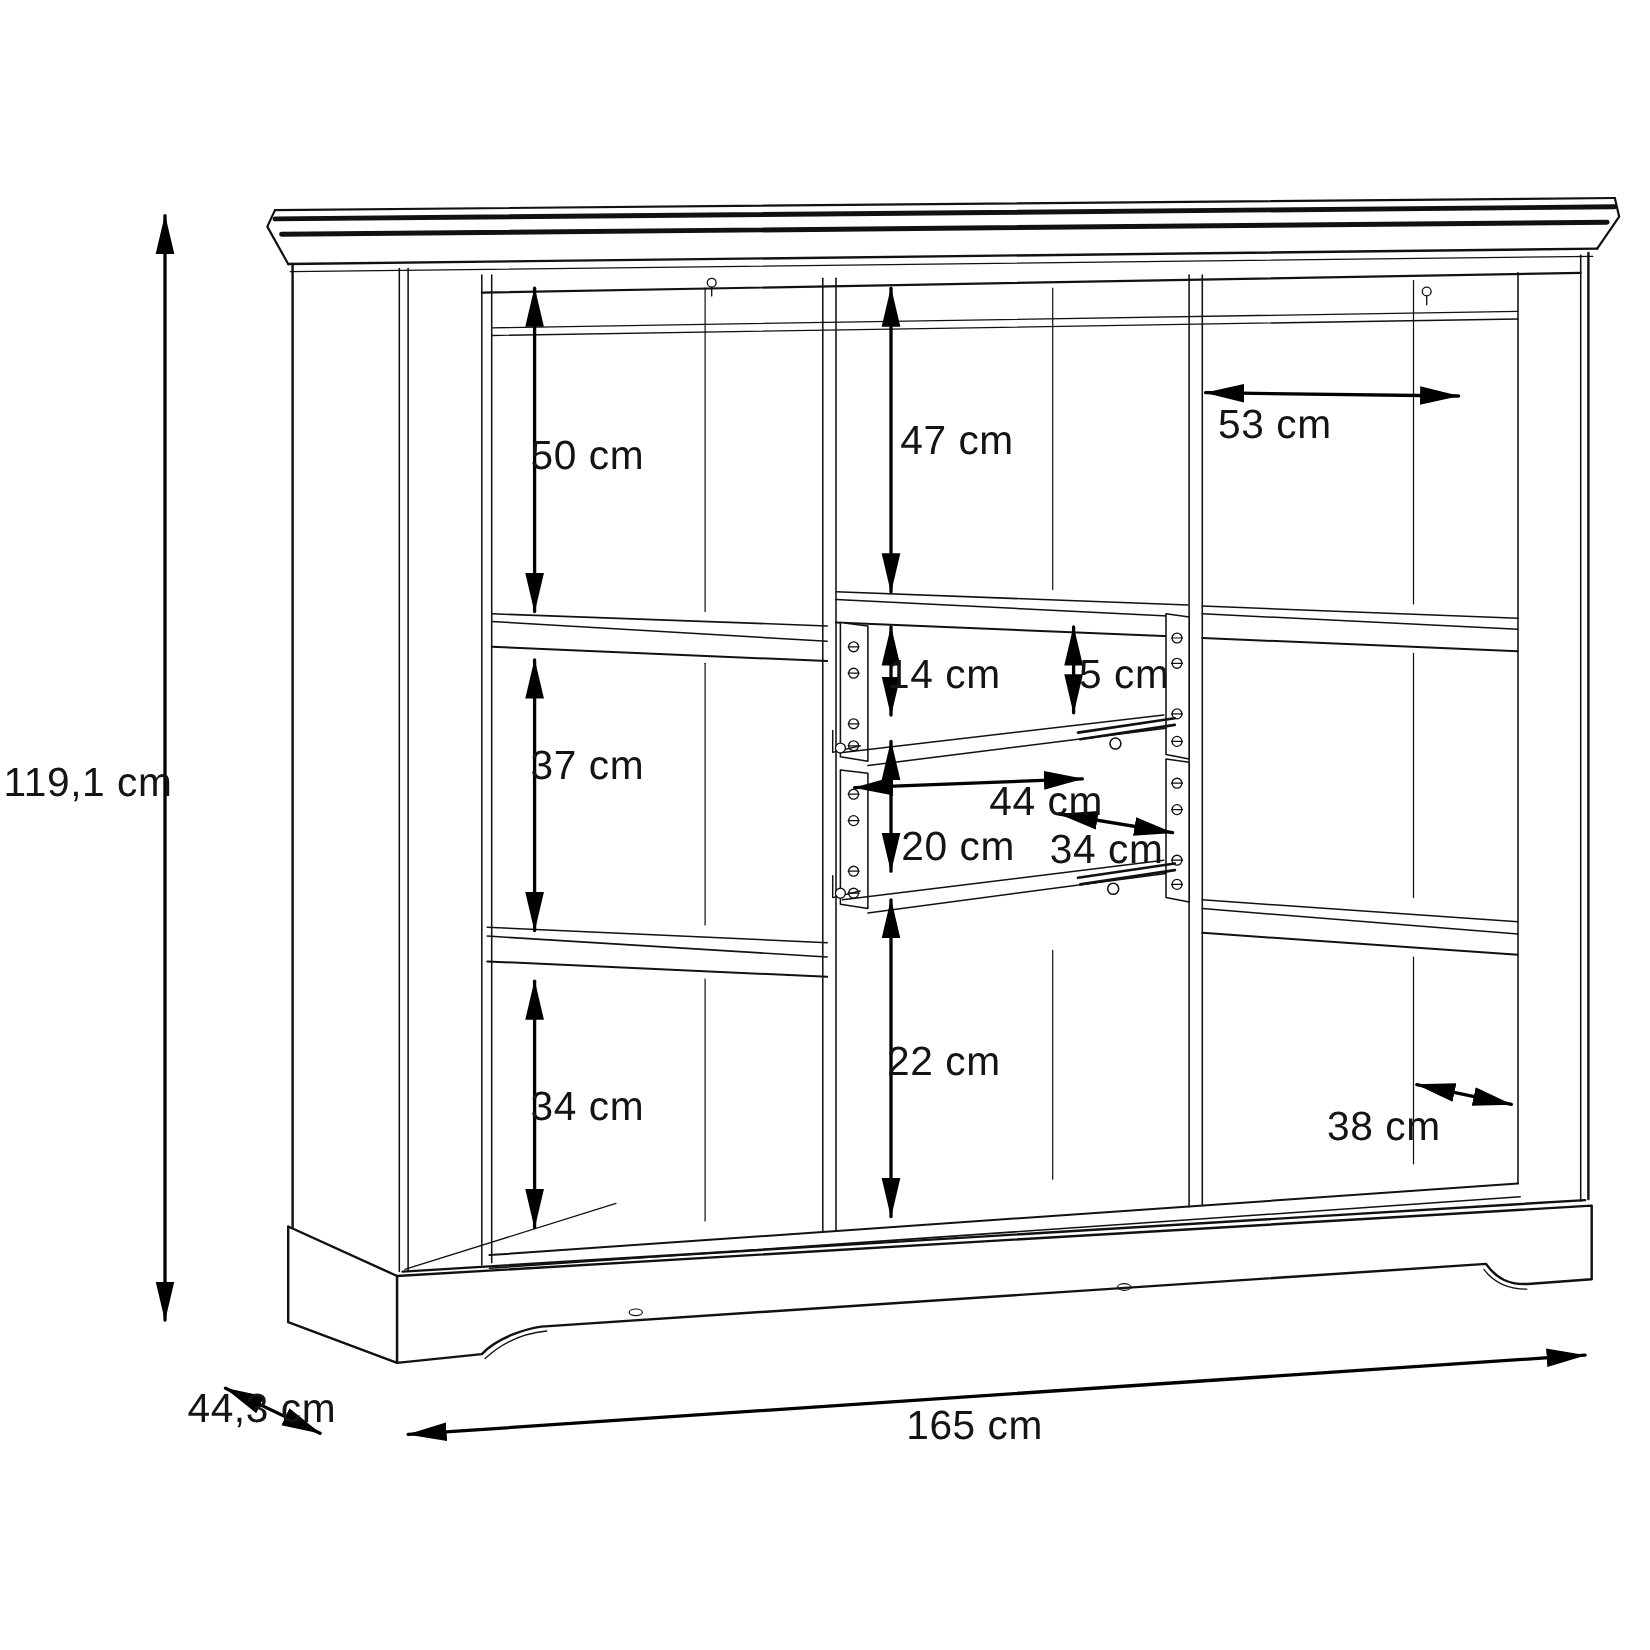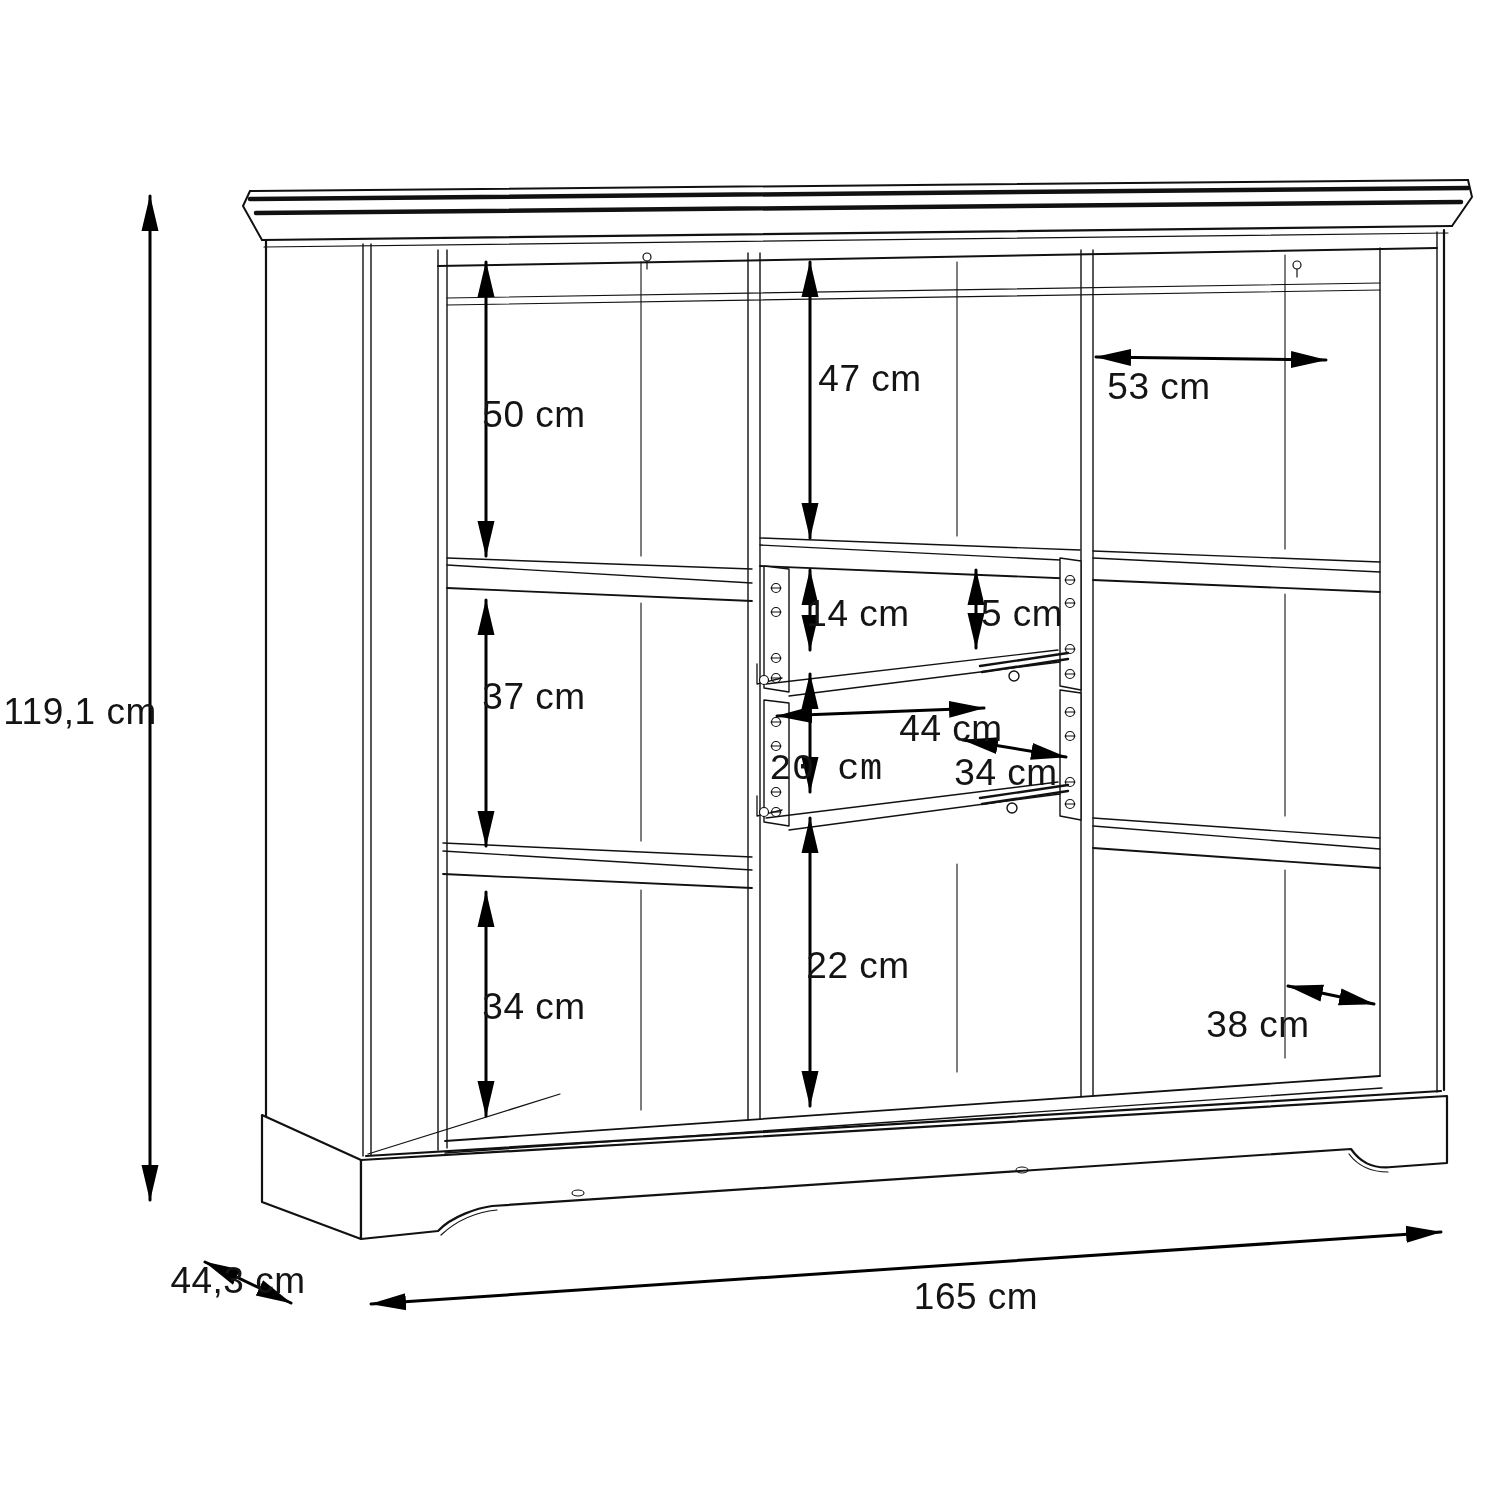--- a/index.html
+++ b/index.html
@@ -207,25 +207,25 @@
       <line x1="371" y1="1304" x2="1441" y2="1232" marker-start="url(#as)" marker-end="url(#ae)"></line>
       <line x1="205" y1="1262" x2="291" y2="1303" marker-start="url(#as)" marker-end="url(#ae)"></line>
     </g>
   </g>
 </svg>
 
 <div class="dim-label" style="left:80px;top:711px;">119,1 cm</div>
 <div class="dim-label" style="left:534px;top:414px;">50 cm</div>
 <div class="dim-label" style="left:534px;top:696px;">37 cm</div>
 <div class="dim-label" style="left:534px;top:1006px;">34 cm</div>
-<div class="dim-label" style="left:862px;top:378px;padding-left:16px;">47 cm</div>
+<div class="dim-label" style="left:862px;top:400px;padding-left:16px;">47 cm</div>
 <div class="dim-label" style="left:858px;top:613px;">14 cm</div>
 <div class="dim-label" style="left:1022px;top:613px;">5 cm</div>
 <div class="dim-label" style="left:903px;top:728px;margin-left:48px;">44 cm</div>
-<div class="dim-label" style="left:826px;top:769px;font-family:Liberation Mono, monospace;">20 cm</div>
+<div class="dim-label" style="left:871px;top:769px;">20 cm</div>
 <div class="dim-label" style="left:1006px;top:772px;">34 cm</div>
 <div class="dim-label" style="left:858px;top:965px;">22 cm</div>
 <div class="dim-label" style="left:1159px;top:386px;">53 cm</div>
 <div class="dim-label" style="left:1258px;top:1024px;">38 cm</div>
-<div class="dim-label" style="left:976px;top:1296px;">165 cm</div>
+<div class="dim-label" style="left:886px;top:1296px;">165 cm</div>
 <div class="dim-label" style="left:238px;top:1280px;">44,3 cm</div>
 
 </div>
 
 </body></html>

